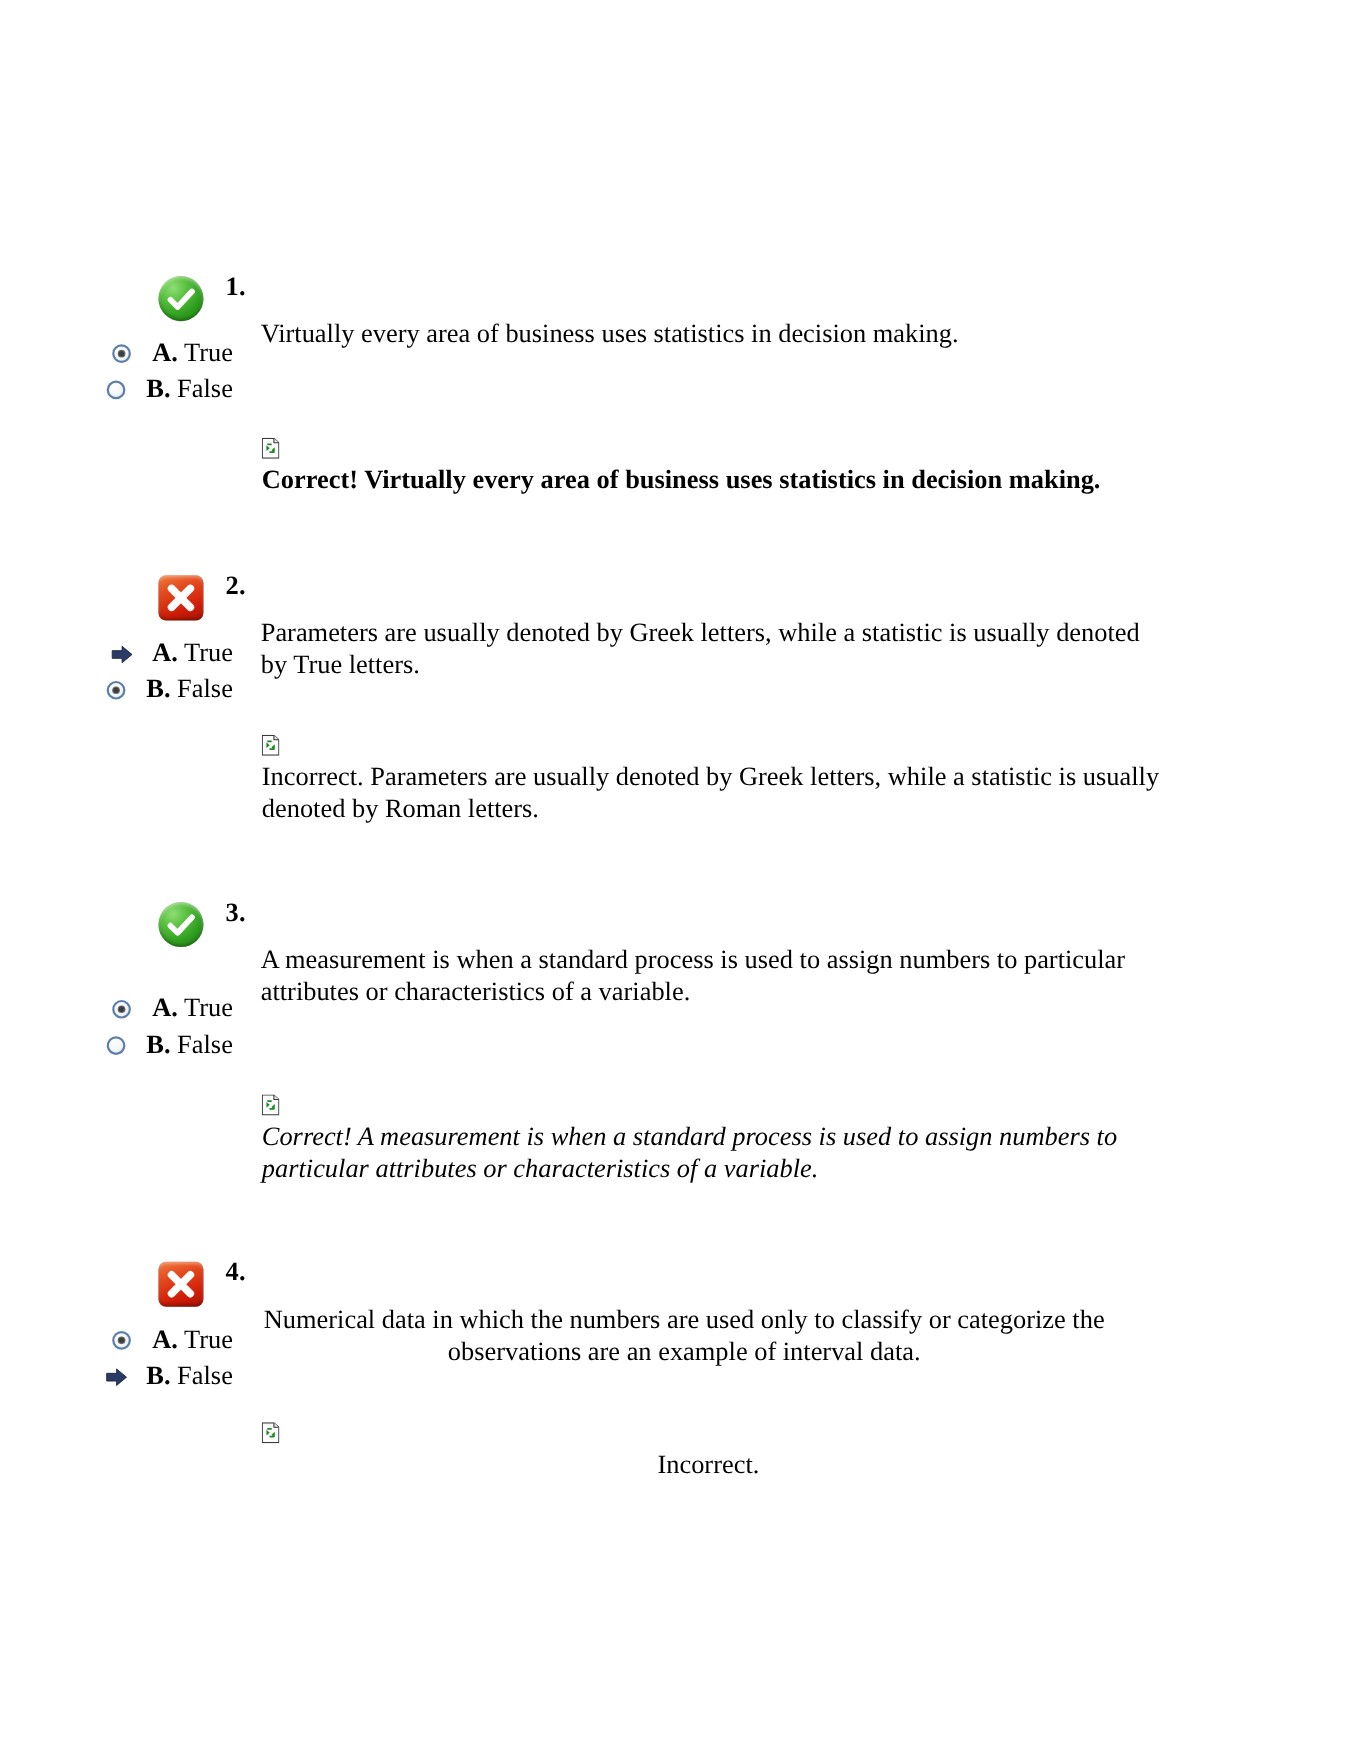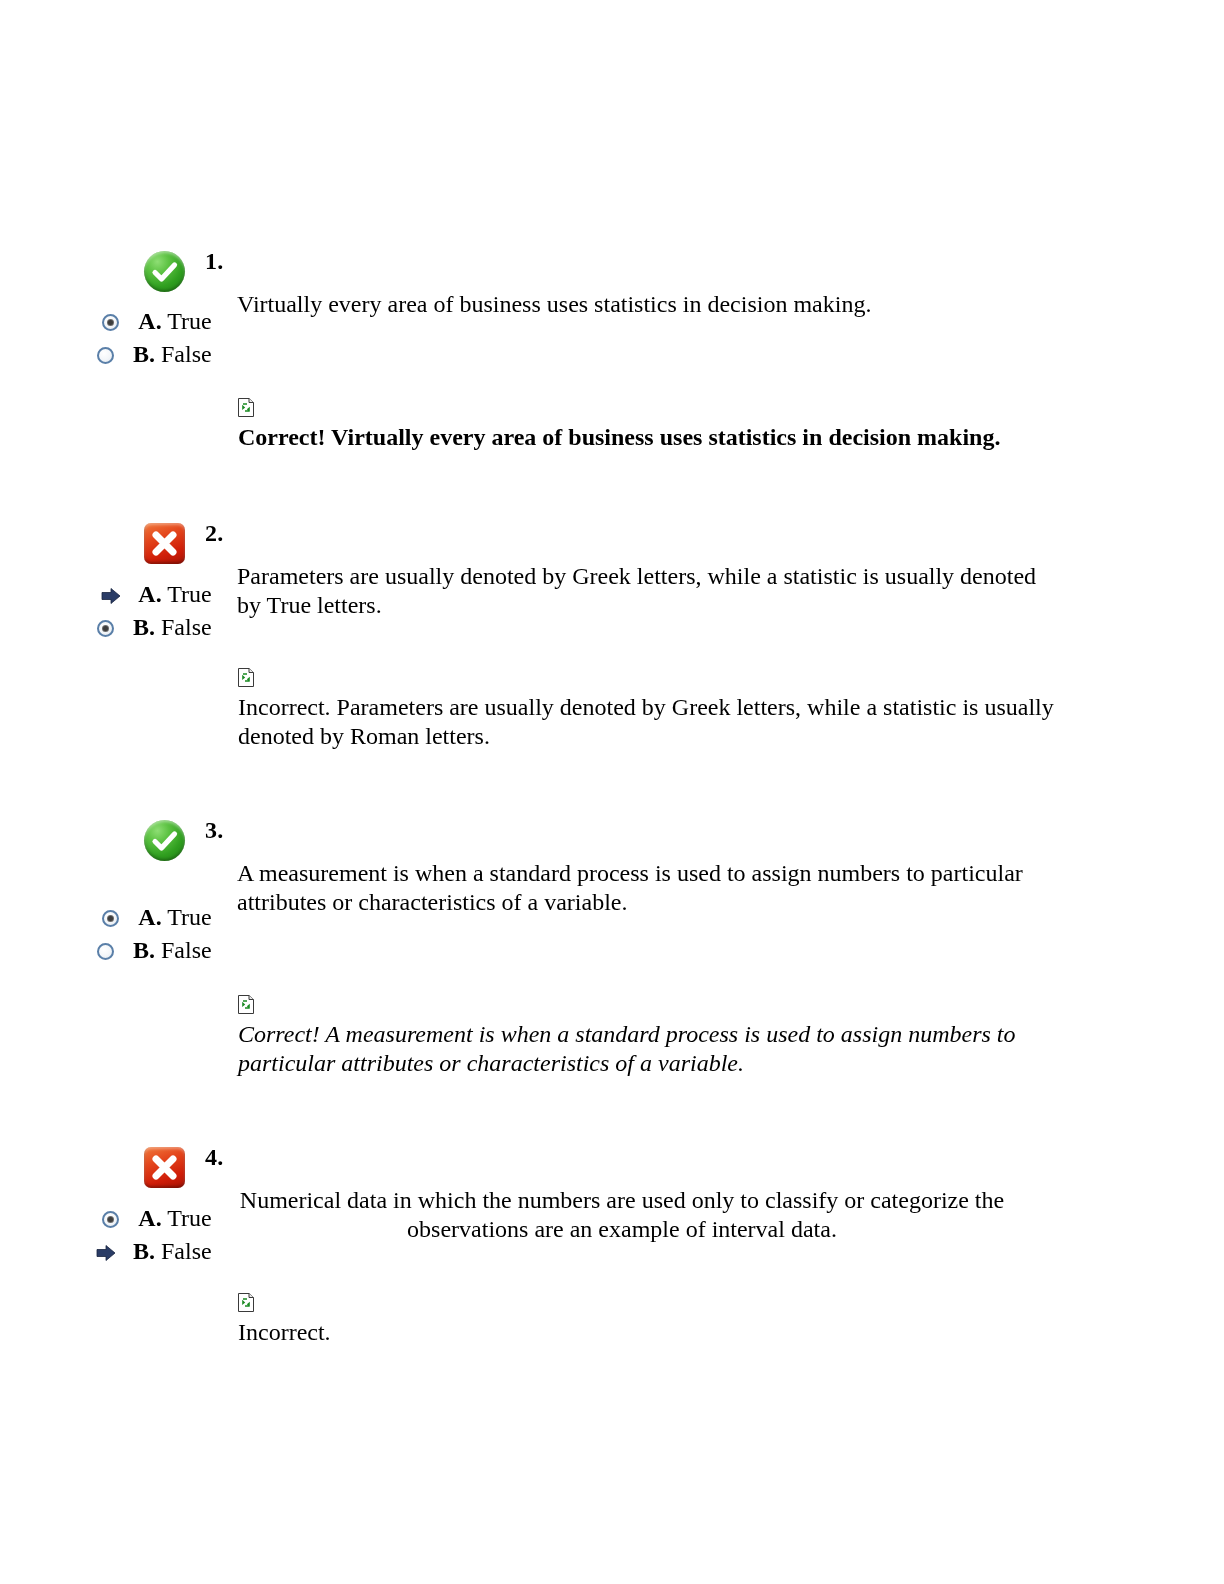--- a/index.html
+++ b/index.html
@@ -298,21 +298,21 @@
       <span class="opt-marker">
         <svg class="arrow-marker" viewBox="0 0 20 18">
           <path d="M1 5.5 H10 V1.5 L19 9 L10 16.5 V12.5 H1 Z" fill="#2a3c66" stroke="#18233f" stroke-width="0.8" stroke-linejoin="round"></path>
         </svg>
       </span>
       <span class="opt-letter">B.</span>
       <span class="opt-label">False</span>
     </div>
   </div>
 
-  <div class="feedback" style="top:1293px;">
+  <div class="feedback" style="top:1293px;text-align:center;">
     <div class="feedback-icon">
       <svg viewBox="0 0 16 19" width="16" height="19">
         <path d="M0.5 0.5 H11 L15.5 4.5 V18.5 H0.5 Z" fill="#ffffff" stroke="#3a3a3a" stroke-width="1"></path>
         <path d="M11 0.5 L11 4.5 L15.5 4.5" fill="#e8e8e8" stroke="#3a3a3a" stroke-width="1"></path>
         <path d="M5 5.2 h4 v1.6 h-4 z M4.2 6.8 l3 2.6 l-3 2.6 z" fill="#1a8a22"></path>
         <path d="M7 12.2 h4 v1.6 h-4 z M11.8 13.9 l-3 -2.6 l3 -2.6 z" fill="#1a8a22"></path>
       </svg>
     </div>
     <div class="feedback-text">Incorrect.</div>
   </div>

